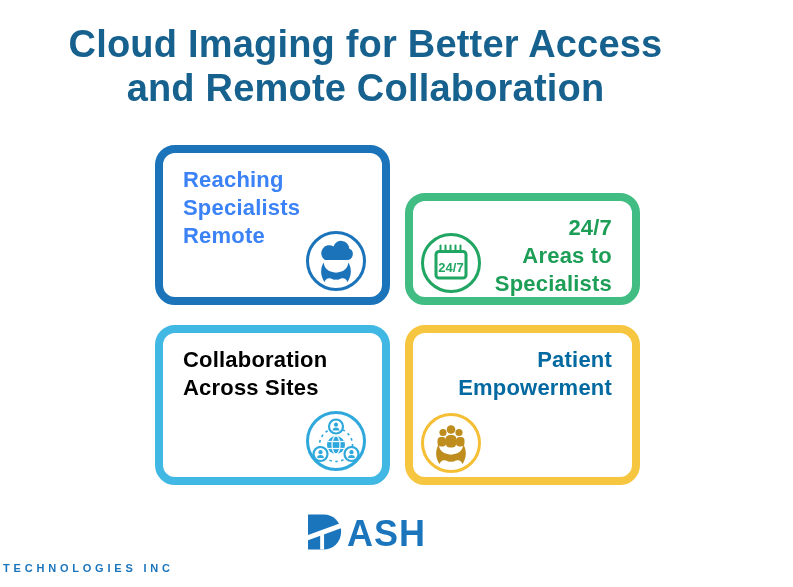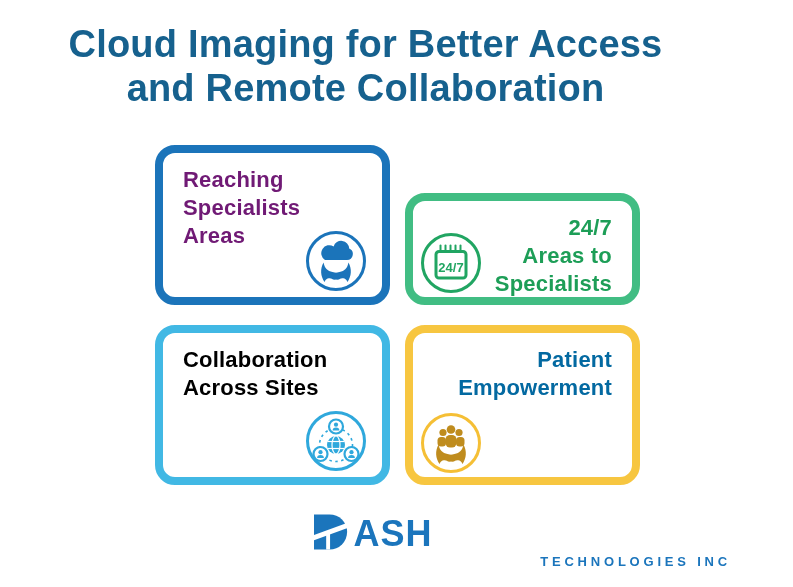--- a/index.html
+++ b/index.html
@@ -11,48 +11,48 @@
   .grid{position:absolute;top:145px;left:155px;display:grid;
         grid-template-columns:235px 235px;grid-template-rows:160px 160px;gap:20px 15px;}
   .card{position:relative;background:#fff;border-radius:20px;box-sizing:border-box;border:8px solid #000;}
   .card-label{position:absolute;top:13px;font-size:22px;font-weight:bold;line-height:1.27;letter-spacing:.2px;}
   .card-label span{display:block;}
   .align-left  .card-label{left:20px;text-align:left;}
   .align-right .card-label{right:20px;text-align:right;}
   .icon{position:absolute;width:64px;height:64px;display:block;}
   .icon-br{right:14px;bottom:4px;}
   .icon-bl{left:6px;bottom:2px;}
-  .c1{border-color:#1b74ba;} .c1 .card-label{color:#701a75;}
+  .c1{border-color:#1b74ba;} .c1 .card-label{color:#3b82f6;}
   .c2{border-color:#41bd83;margin-top:48px;} .c2 .card-label{color:#1d9e57;}
   .c3{border-color:#41b8e4;} .c3 .card-label{color:#000000;}
   .c4{border-color:#f7c640;} .c4 .card-label{color:#0369a1;}
-  .logo{position:absolute;top:514px;left:16px;right:0;text-align:right;}
+  .logo{position:absolute;top:514px;left:3px;right:0;text-align:left;}
   .logo-row{display:flex;align-items:flex-end;justify-content:center;gap:2px;}
   .logo-d{width:37px;height:36px;}
   .logo-text{color:#1b75bc;font-size:36px;font-weight:bold;line-height:.92;letter-spacing:1px;}
-  .logo-sub{color:#1b75bc;font-size:13px;font-weight:bold;letter-spacing:3.8px;margin-top:4px;}
+  .logo-sub{color:#1b75bc;font-size:11px;font-weight:bold;letter-spacing:3.8px;margin-top:12px;}
   svg text{font-family:"Liberation Sans",sans-serif;}
 </style>
 </head>
 <body>
 
 <div class="page">
 
   <h1 class="title">
     <span class="tline">Cloud Imaging for Better Access</span>
     <span class="tline">and Remote Collaboration</span>
   </h1>
 
   <div class="grid">
 
     <div class="card c1 align-left">
       <div class="card-label">
         <span>Reaching</span>
         <span>Specialists</span>
-        <span>Areas</span>
+        <span>Remote</span>
       </div>
       <span class="icon icon-br">
         <svg viewBox="0 0 64 64">
           <circle cx="32" cy="32" r="28.5" fill="none" stroke="#1b74ba" stroke-width="3"></circle>
           <path d="M21 31 h22 a6 6 0 0 0 2.2 -11.5 a8 8 0 0 0 -15.6 -2.1 A6.5 6.5 0 0 0 21 31 z" fill="#1b74ba"></path>
           <path d="M20.5 53 c-4 -6 -4.5 -13 -1 -19.5 c0.5 2.5 1.5 5 3 6.5 c1.5 1.5 3.5 2.5 6 3 l5.5 1.2 c2.3 0.5 3.4 2 3 3.9 c-0.4 1.9 -2.1 2.9 -4.4 2.5 l-7 -1.3 c-2 -0.4 -3.8 0.6 -5.1 3.7 z" fill="#1b74ba"></path>
           <g transform="translate(64 0) scale(-1 1)">
             <path d="M20.5 53 c-4 -6 -4.5 -13 -1 -19.5 c0.5 2.5 1.5 5 3 6.5 c1.5 1.5 3.5 2.5 6 3 l5.5 1.2 c2.3 0.5 3.4 2 3 3.9 c-0.4 1.9 -2.1 2.9 -4.4 2.5 l-7 -1.3 c-2 -0.4 -3.8 0.6 -5.1 3.7 z" fill="#1b74ba"></path>
           </g>
         </svg>

